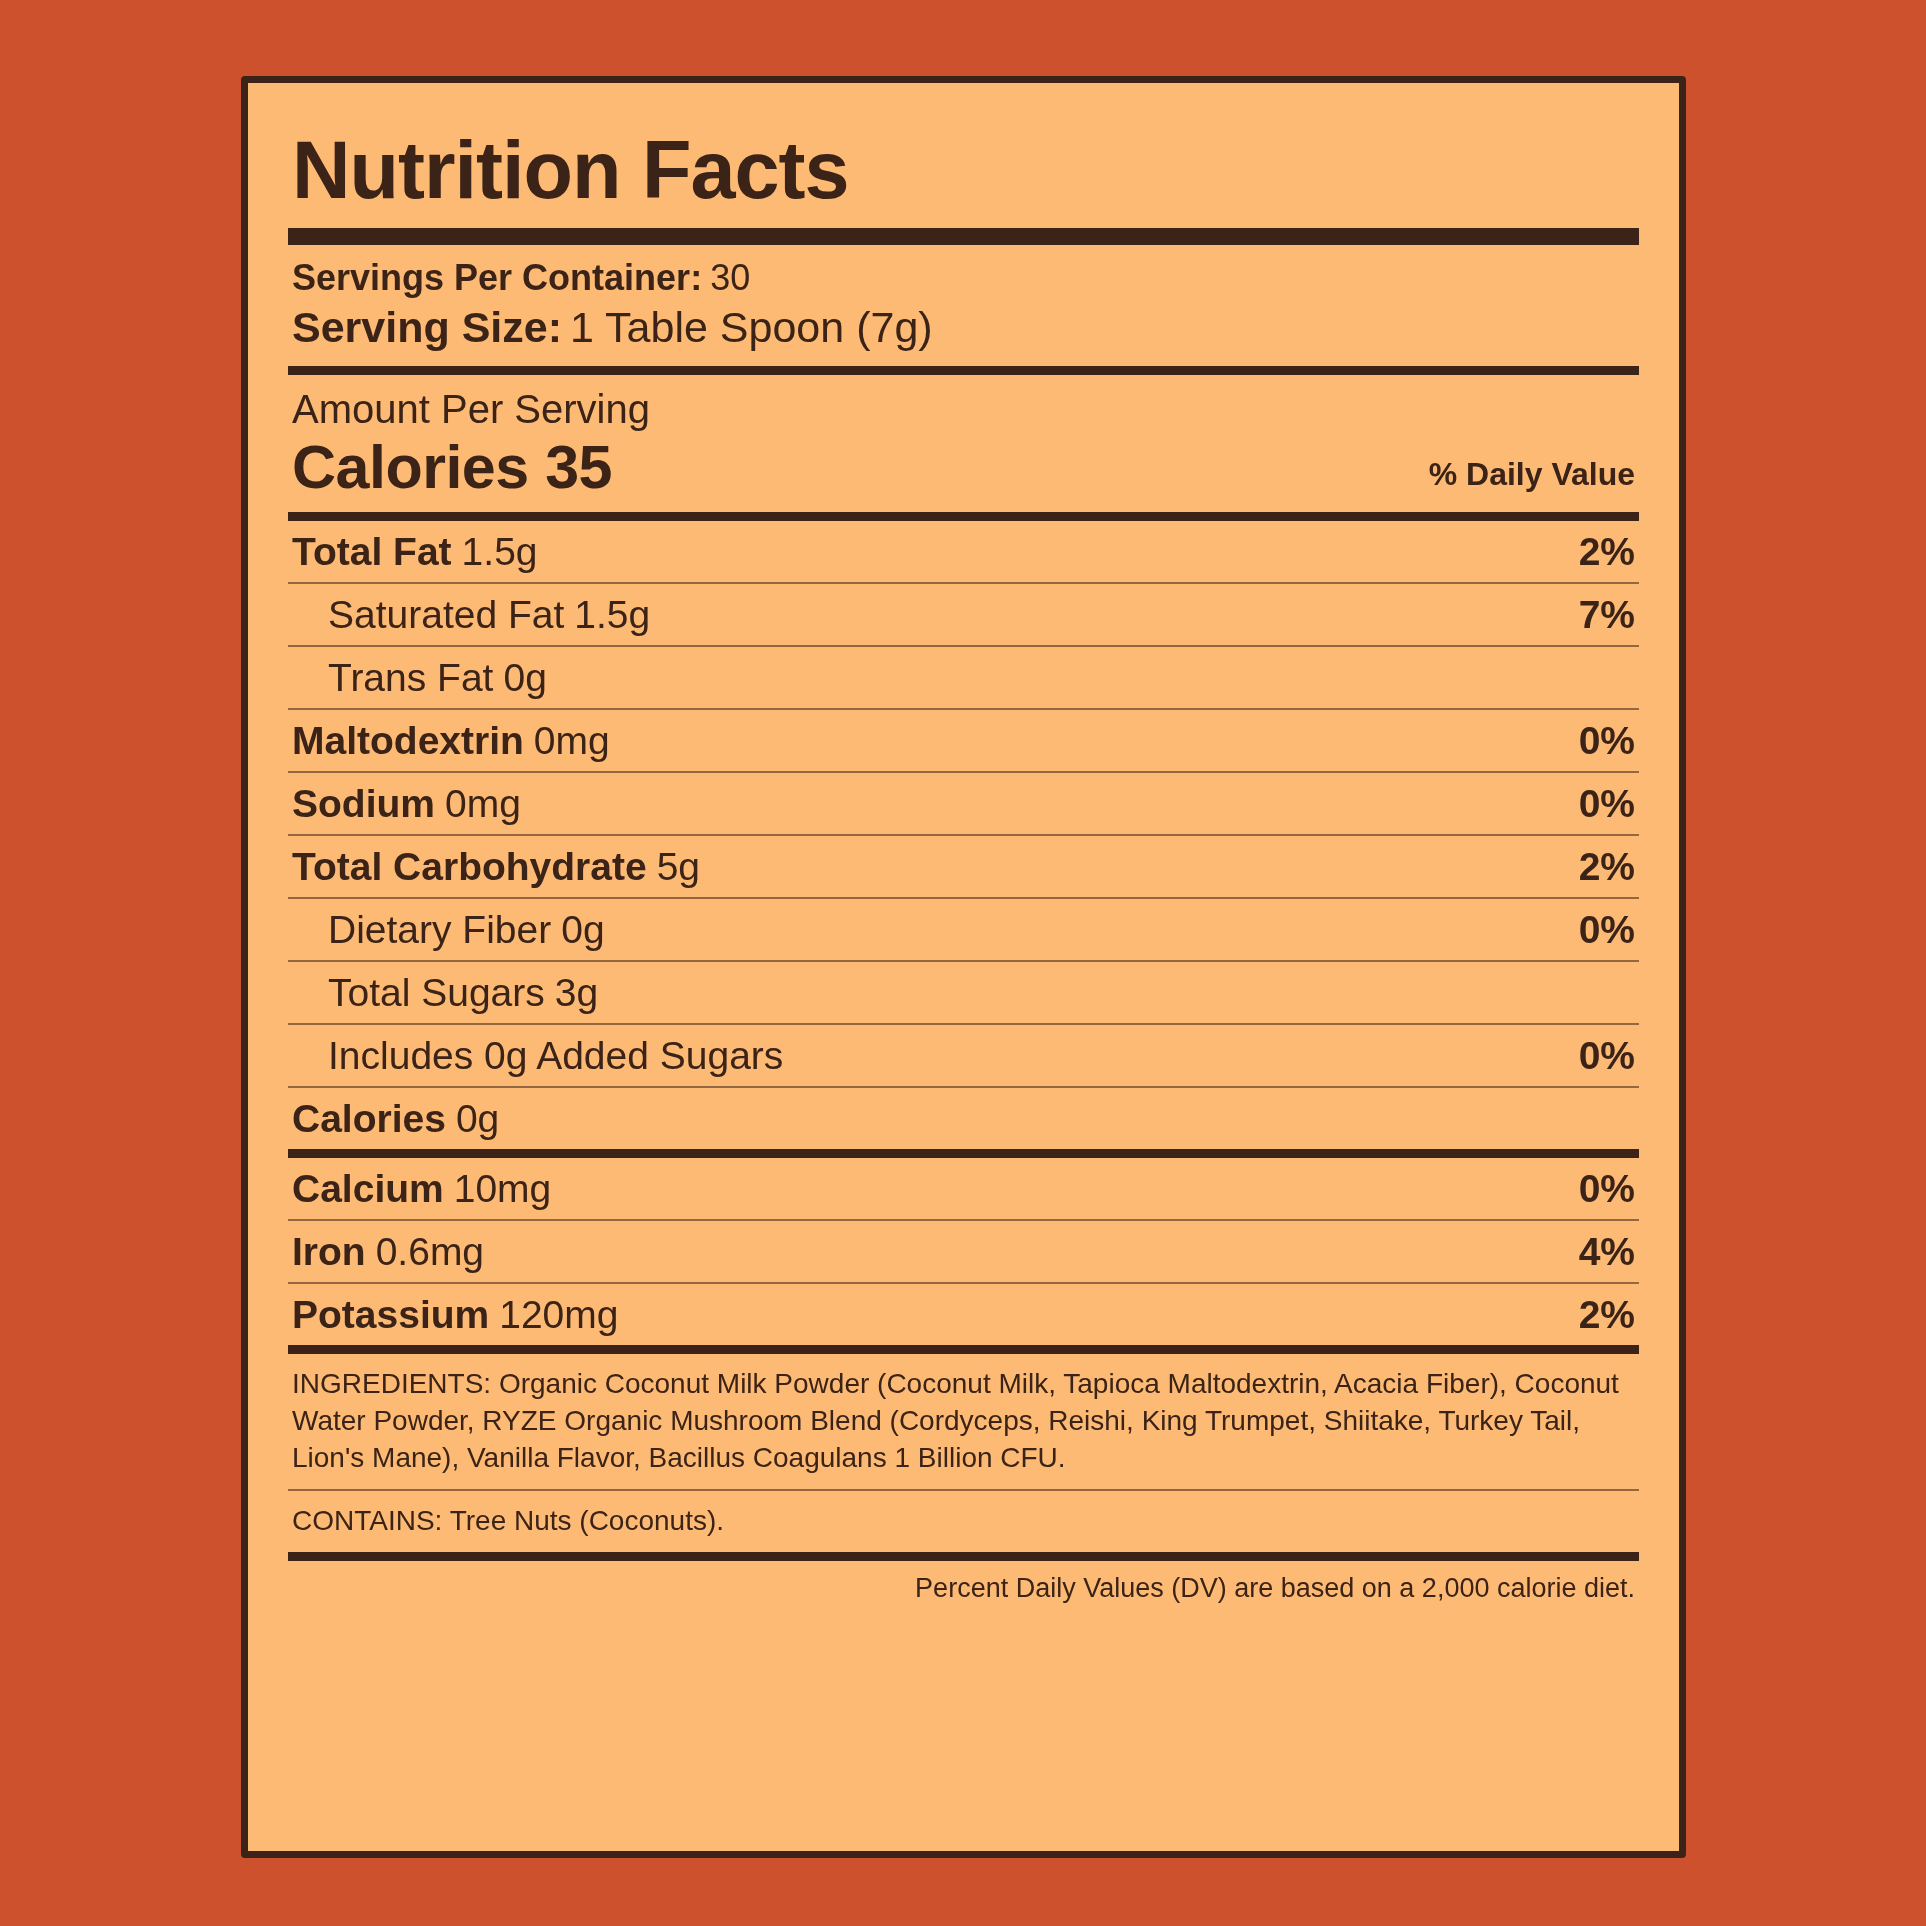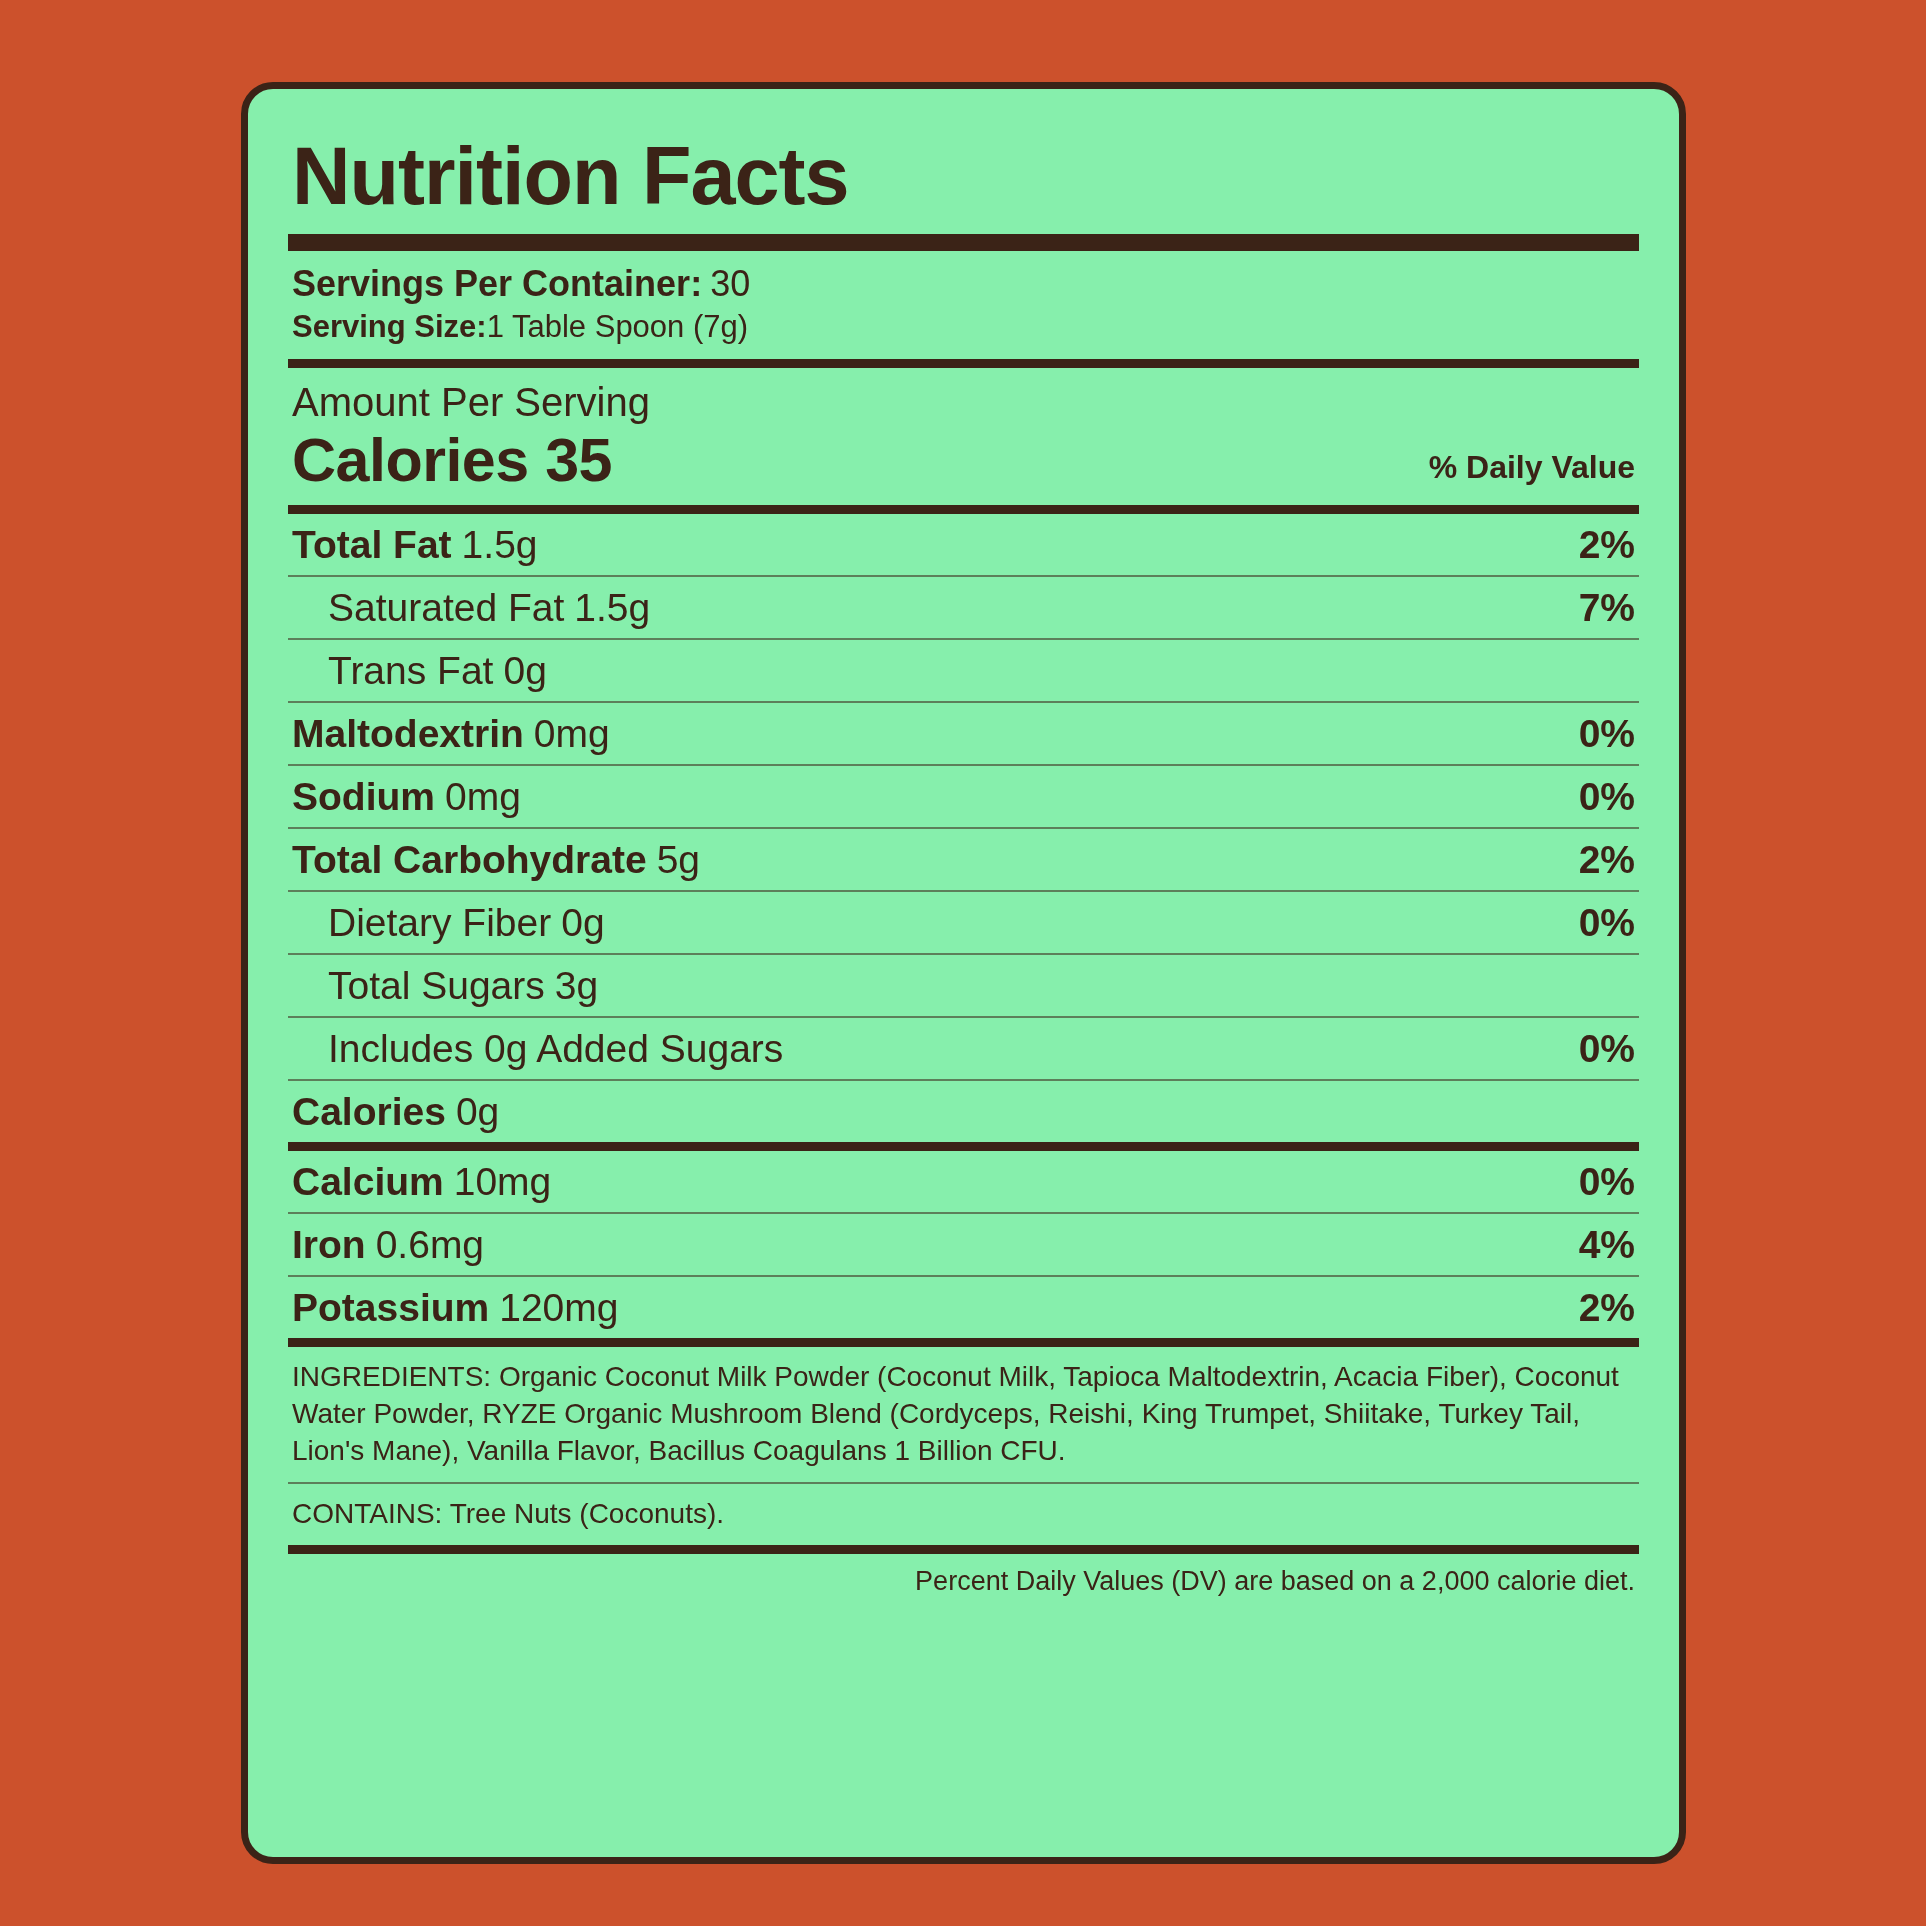--- a/index.html
+++ b/index.html
@@ -10,26 +10,26 @@
     width: 1927px;
     height: 1927px;
     background: #cc512c;
     font-family: "Liberation Sans", sans-serif;
     color: #3b2317;
     overflow: hidden;
   }
   .panel {
     position: absolute;
     left: 241px;
-    top: 82px;
+    top: 76px;
     width: 1445px;
     height: 1782px;
-    background: #86efac;
+    background: #fdba74;
     border: 7px solid #3b2317;
-    border-radius: 32px;
+    border-radius: 4px;
     box-sizing: border-box;
     padding: 34px 40px 0 40px;
   }
   .title {
     font-size: 81px;
     font-weight: bold;
     letter-spacing: -1px;
     line-height: 1.08;
     margin: 10px 0 14px 4px;
   }
@@ -68,24 +68,25 @@
     padding-left: 36px;
   }
   .servings {
     font-size: 36px;
     padding: 12px 4px 2px 4px;
     display: flex;
     align-items: baseline;
     gap: 8px;
   }
   .servings2 {
-    font-size: 31px;
+    font-size: 43px;
     padding: 2px 4px 14px 4px;
     display: flex;
     align-items: baseline;
+    gap: 8px;
   }
   .amount {
     font-size: 40px;
     padding: 12px 4px 0 4px;
   }
   .calrow {
     display: flex;
     align-items: flex-end;
     justify-content: space-between;
     padding: 0 4px 10px 4px;

